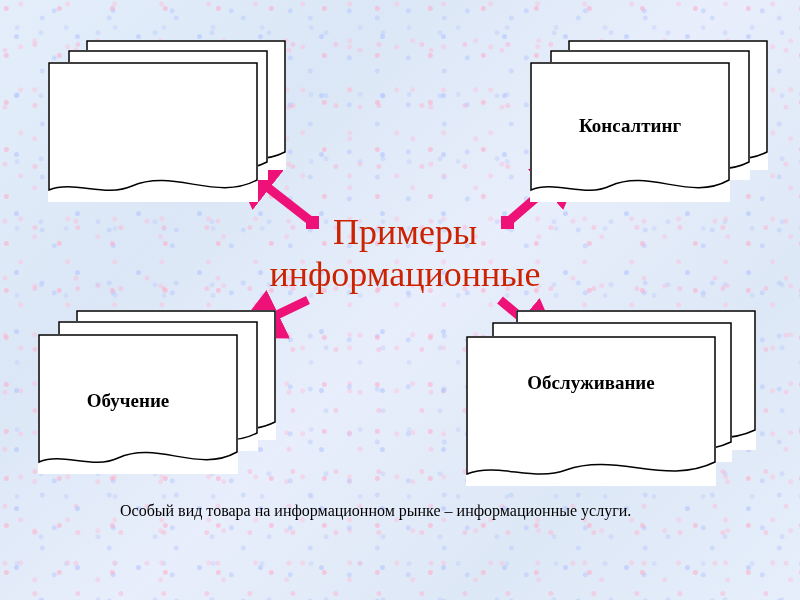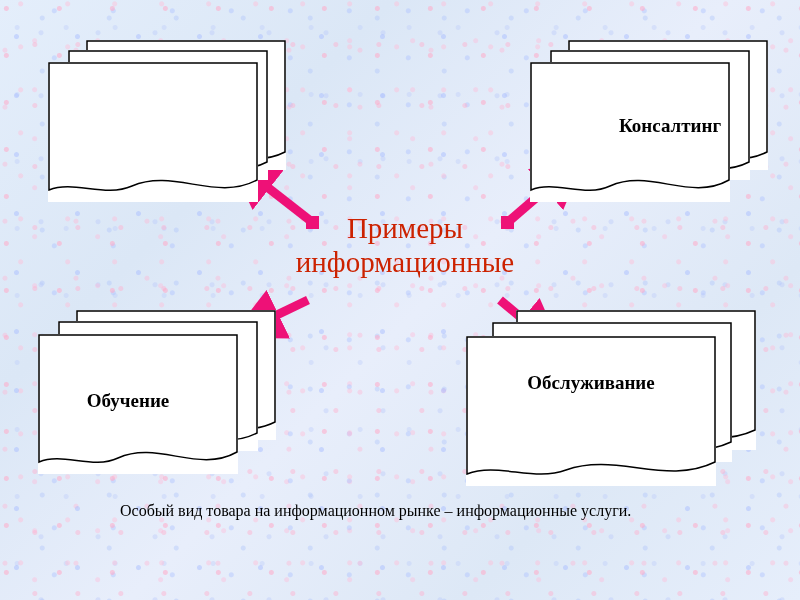--- a/index.html
+++ b/index.html
@@ -56,21 +56,21 @@
     z-index: 5;
   }
   
   #center-title {
     position: absolute;
     left: 245px;
     top: 212px;
     width: 320px;
     text-align: center;
     color: #cc2200;
-    font-size: 29px;
+    font-size: 36px;
     line-height: 1.16;
     font-family: "Liberation Serif", serif;
     z-index: 6;
   }
   
   #caption {
     position: absolute;
     left: 120px;
     top: 500px;
     width: 570px;
@@ -143,21 +143,21 @@
     <div class="sheet" style="left:20px; top:10px;">
       <svg width="200" height="130" viewBox="0 0 200 130">
         <path d="M1,1 H199 V112 C160,132 120,100 80,118 C55,129 25,112 1,122 Z" fill="#ffffff" stroke="#000000" stroke-width="1.5"></path>
       </svg>
     </div>
     <div class="sheet" style="left:0; top:22px;">
       <svg width="200" height="140" viewBox="0 0 200 140">
         <path d="M1,1 H199 V118 C160,140 120,106 80,124 C55,136 25,118 1,128 Z" fill="#ffffff" stroke="#000000" stroke-width="1.5"></path>
       </svg>
     </div>
-    <div class="label" style="left:0; top:75px; width:200px;padding-left:40px;">
+    <div class="label" style="left:0; top:75px; width:200px;">
       <div>Консалтинг</div>
     </div>
   </div>
 
   <div class="stack" style="left:38px; top:310px; width:240px; height:150px;">
     <div class="sheet" style="left:38px; top:0;">
       <svg width="200" height="130" viewBox="0 0 200 130">
         <path d="M1,1 H199 V112 C160,132 120,100 80,118 C55,129 25,112 1,122 Z" fill="#ffffff" stroke="#000000" stroke-width="1.5"></path>
       </svg>
     </div>

